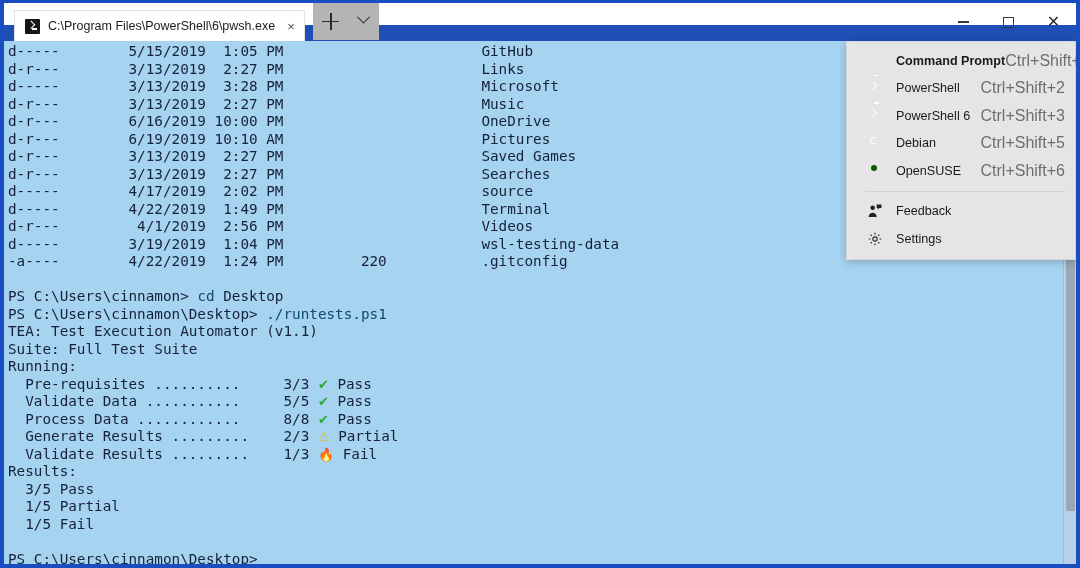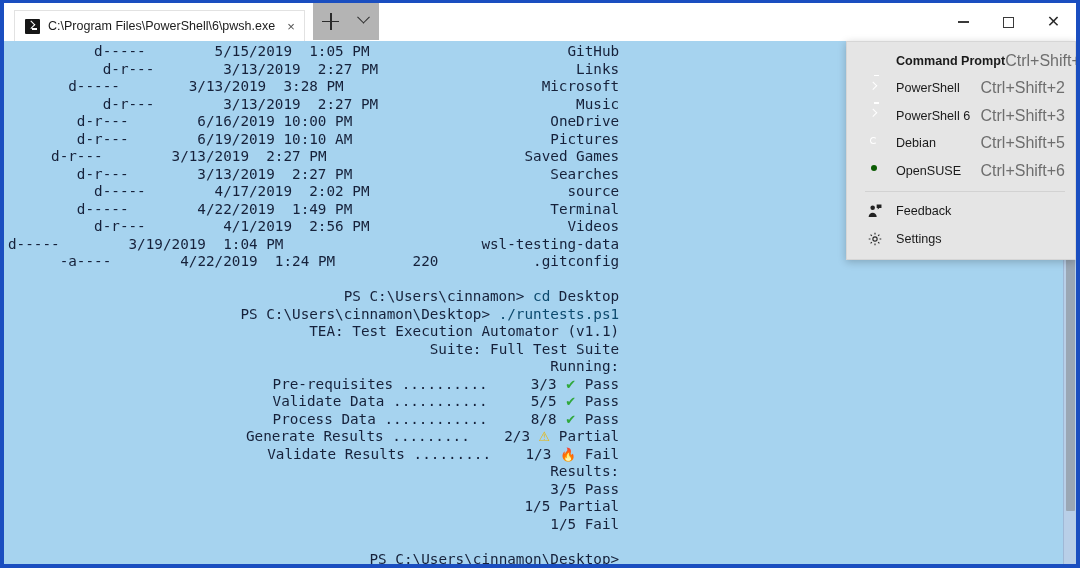--- a/index.html
+++ b/index.html
@@ -20,21 +20,21 @@
     background: #1f4fb5;            
     border: 4px solid #1a4ec0;
     border-top-width: 3px;
     overflow: hidden;
   }
 
   
   #titlebar {
     position: absolute;
     left: 0; top: 0;
-    width: 1072px; height: 38px;
+    width: 1072px; height: 22px;
     background: #ffffff;
     display: flex;
     align-items: stretch;
   }
 
   
   #tabstrip {
     display: flex;
     align-items: flex-end;
     height: 38px;
@@ -135,21 +135,20 @@
   .win-close { font-size: 16px; line-height: 1; color: #2a2a2a; font-weight: 300; }
 
   
   #terminal {
     position: absolute;
     left: 0; top: 38px;
     width: 1072px;
     height: 523px;
     background: #a6d3ef;
     overflow: hidden;
-    text-align: right;
   }
   #term-inner {
     position: absolute;
     left: 0; top: 0;
     padding: 2px 0 0 4px;
     font-family: "DejaVu Sans Mono", "Liberation Mono", monospace;
     font-size: 14.3px;
     line-height: 17.5px;
     color: #16213a;
     white-space: pre;

